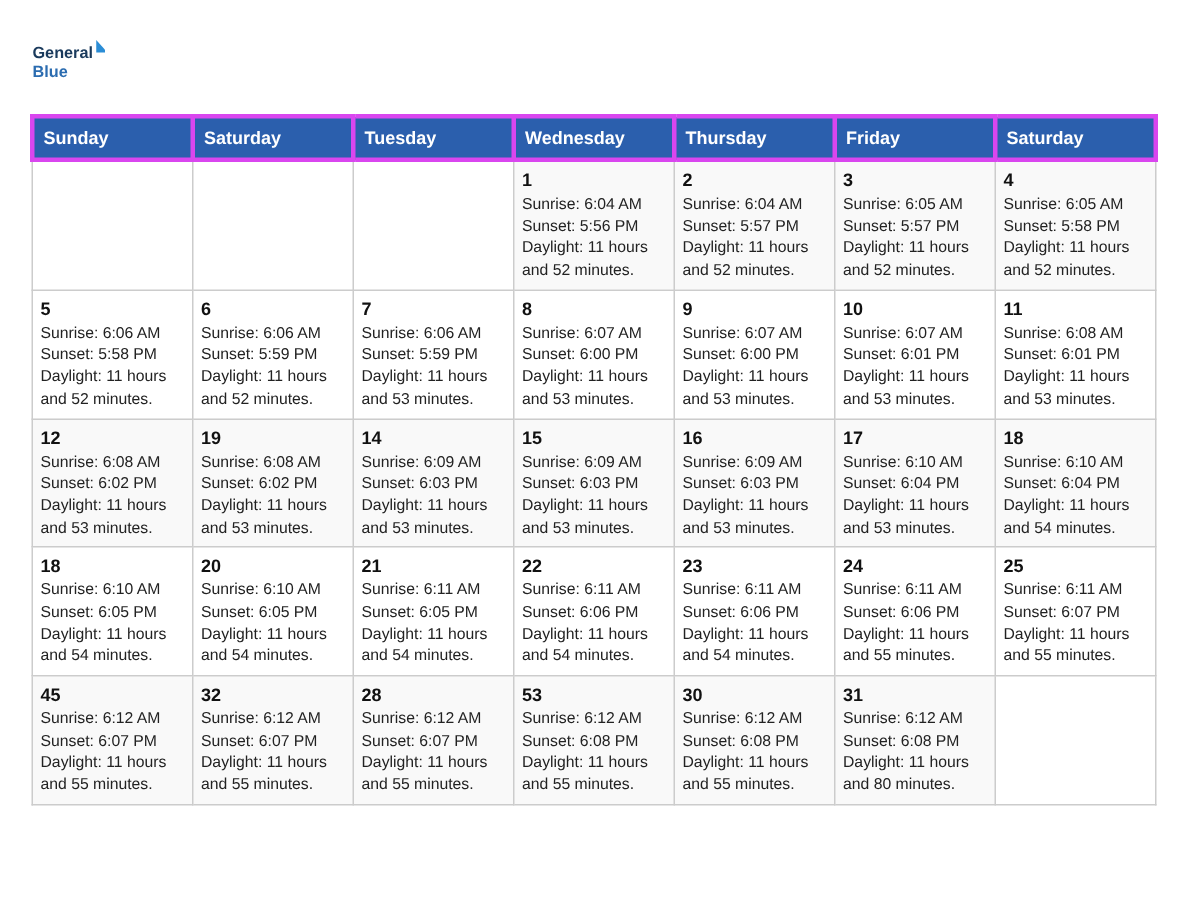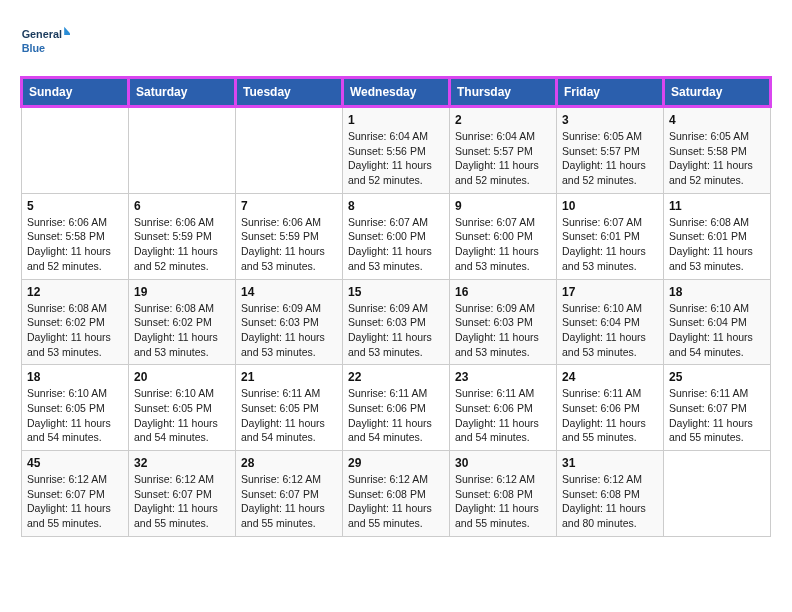--- a/index.html
+++ b/index.html
@@ -337,21 +337,21 @@
         </td>
         <td>
           <span class="day-num">28</span>
           <div class="day-info">
             <span>Sunrise: 6:12 AM</span><br>
             <span>Sunset: 6:07 PM</span><br>
             <span>Daylight: 11 hours and 55 minutes.</span>
           </div>
         </td>
         <td>
-          <span class="day-num">29</span>
+          <span class="day-num">53</span>
           <div class="day-info">
             <span>Sunrise: 6:12 AM</span><br>
             <span>Sunset: 6:08 PM</span><br>
             <span>Daylight: 11 hours and 55 minutes.</span>
           </div>
         </td>
         <td>
           <span class="day-num">30</span>
           <div class="day-info">
             <span>Sunrise: 6:12 AM</span><br>

